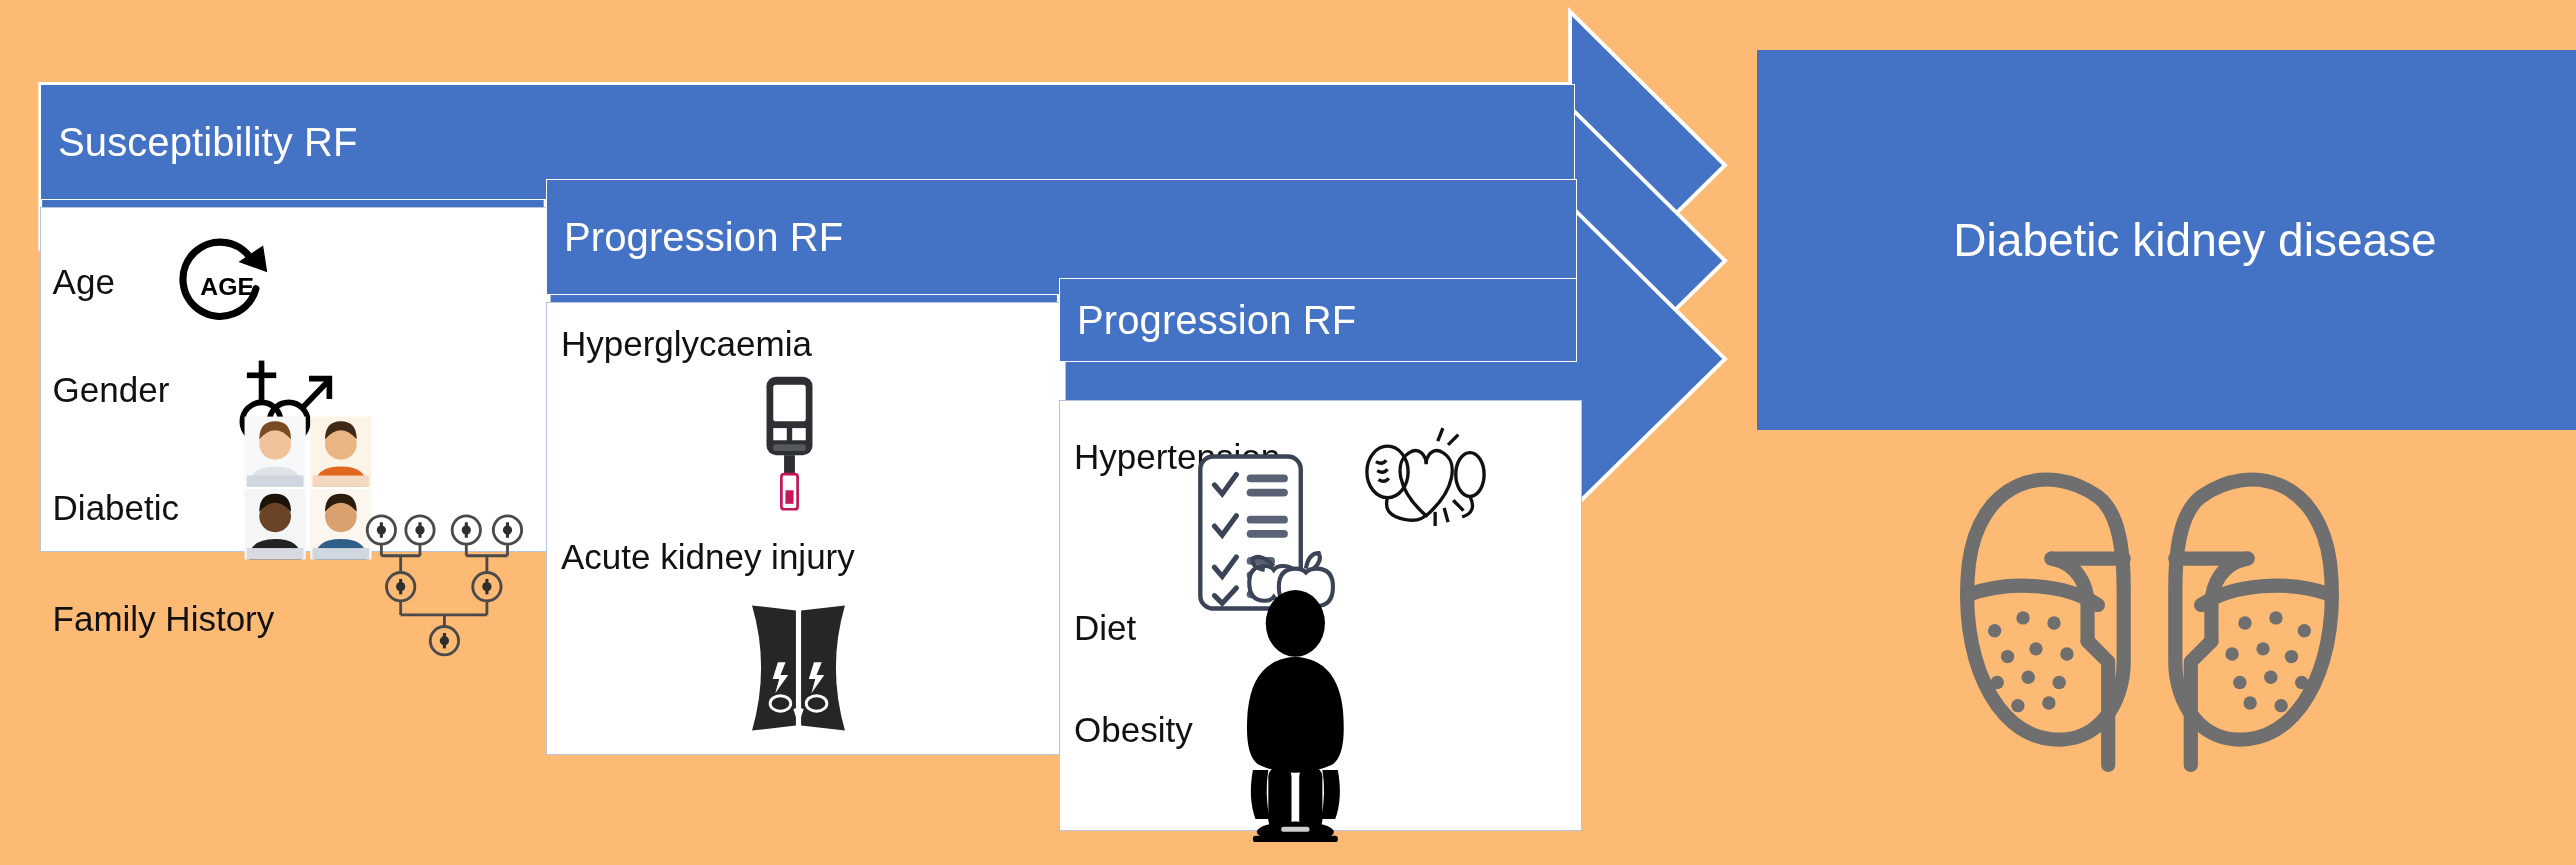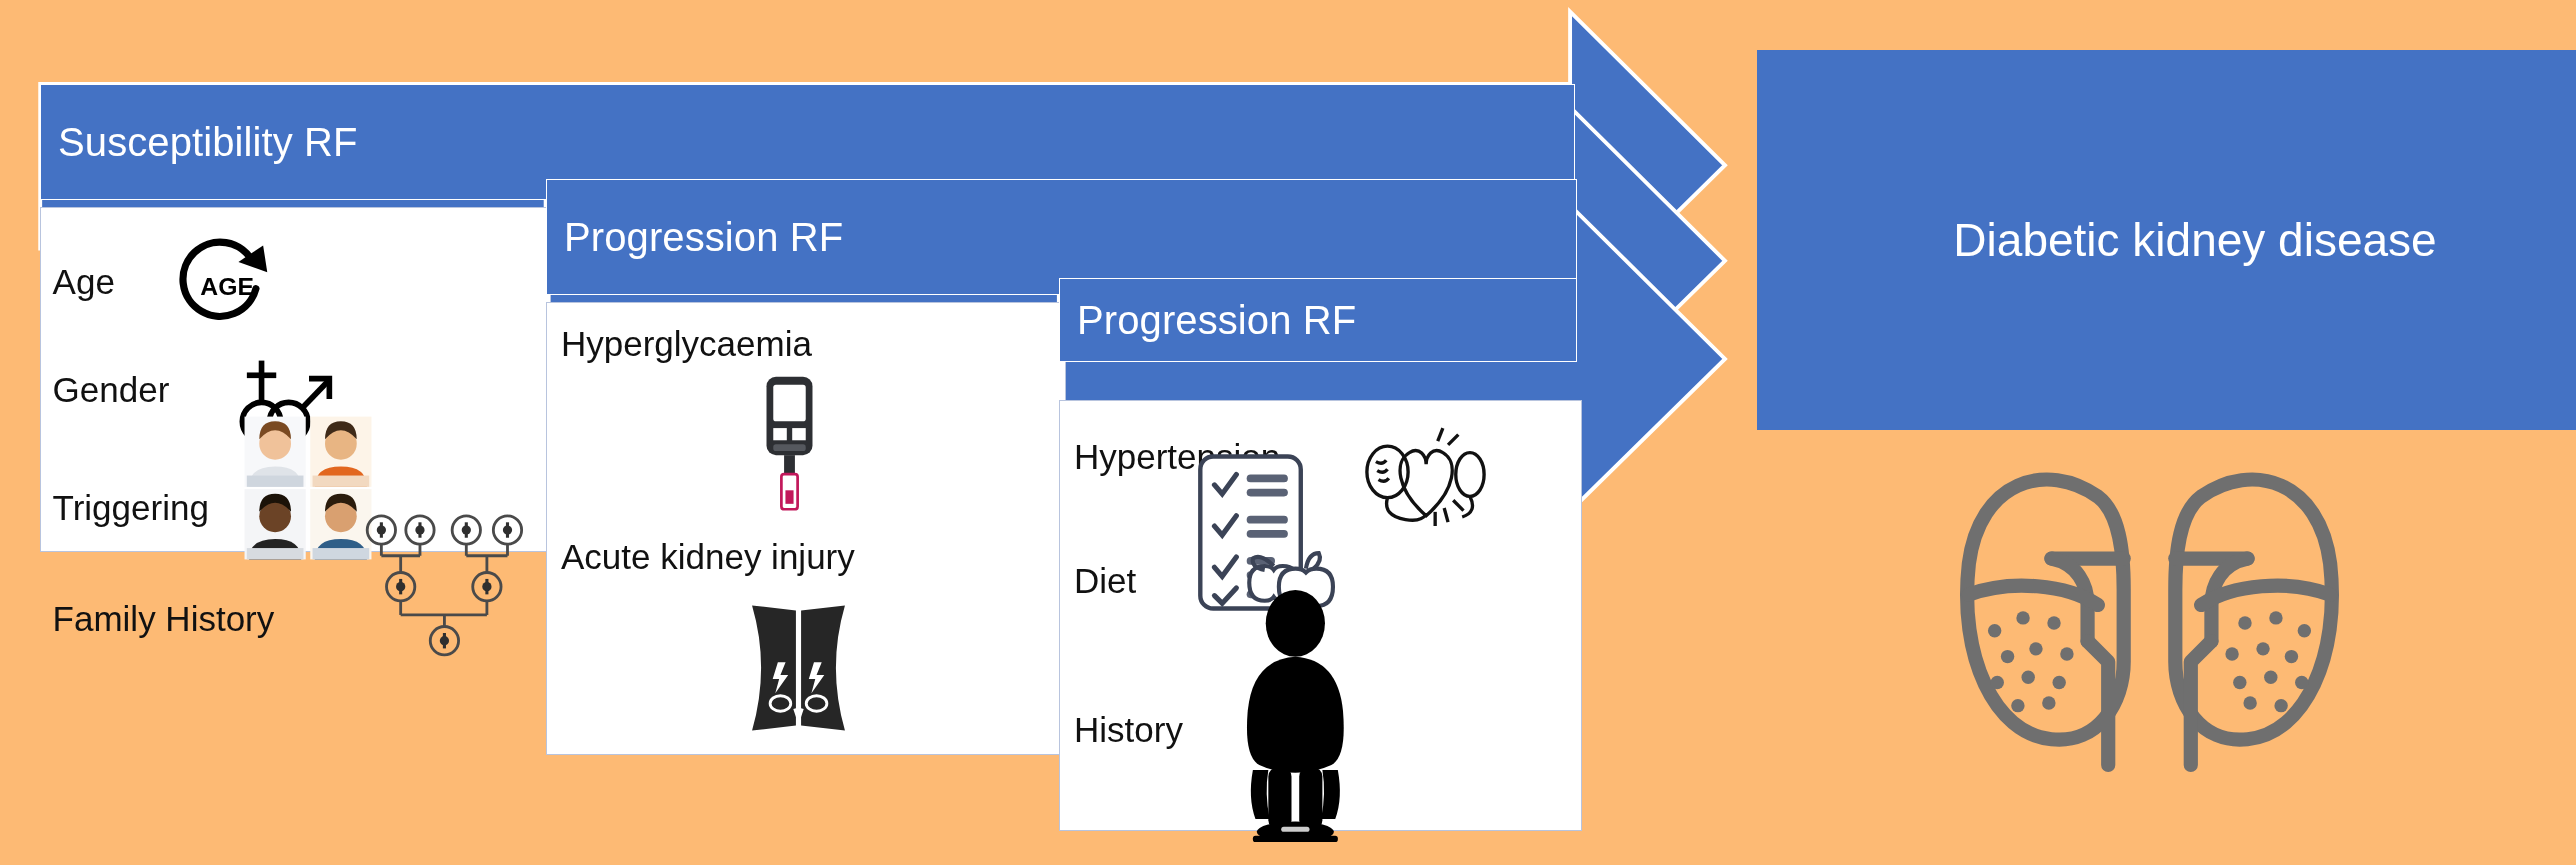--- a/index.html
+++ b/index.html
@@ -82,21 +82,21 @@
               <line x1="27" y1="33" x2="53" y2="33"></line>
               <circle cx="64" cy="74" r="17"></circle>
               <line x1="76" y1="62" x2="99" y2="38"></line>
               <polyline points="82,36 100,36 100,54"></polyline>
             </g>
           </svg>
         </span>
       </div>
 
       <div class="row" style="left:11.6px;top:238px;width:491px;height:123px;">
-        <span class="row-label">Triggering</span>
+        <span class="row-label">Diabetic</span>
         <span class="icon-holder" style="left:187px;top:-32px;width:136px;height:148px;">
           <svg width="136" height="148" viewBox="0 0 120 130">
             <g>
 
               <rect x="4" y="2" width="54" height="62" fill="#f7f8fa"></rect>
               <circle cx="31" cy="26" r="14" fill="#f0c29a"></circle>
               <path d="M17 22 q14 -16 28 0 q0 -16 -14 -16 q-14 0 -14 16z" fill="#7a4a22"></path>
               <path d="M8 64 q0 -18 23 -18 q23 0 23 18z" fill="#dfe3e8"></path>
               <rect x="6" y="54" width="50" height="10" fill="#cfd6de"></rect>
 
@@ -237,21 +237,21 @@
               <line x1="72" y1="24" x2="76" y2="14"></line>
               <line x1="80" y1="27" x2="88" y2="19"></line>
               <line x1="84" y1="70" x2="92" y2="78"></line>
               <line x1="77" y1="76" x2="80" y2="87"></line>
               <line x1="70" y1="79" x2="70" y2="90"></line>
             </g>
           </svg>
         </span>
       </div>
 
-      <div class="row" style="left:14px;top:115px;width:504px;height:129px;">
+      <div class="row" style="left:14px;top:115px;width:504px;height:129px;align-items:flex-end;">
         <span class="row-label">Diet</span>
         <span class="icon-holder" style="left:116px;top:-65px;width:161px;height:194px;">
           <svg width="161" height="194" viewBox="0 0 125 150">
             <rect x="8" y="4" width="78" height="118" rx="10" fill="#ffffff" stroke="#3b4356" stroke-width="3.4"></rect>
             <g stroke="#3b4356" stroke-width="4" fill="none" stroke-linecap="round">
               <polyline points="19,26 25,33 36,18"></polyline>
               <polyline points="19,58 25,65 36,50"></polyline>
               <polyline points="19,90 25,97 36,82"></polyline>
               <polyline points="19,112 25,118 36,106"></polyline>
             </g>
@@ -272,21 +272,21 @@
             </g>
             <g fill="none" stroke="#3b4356" stroke-width="3.2">
               <path d="M65 89 q-10 -10 -16 -6 q-2 7 9 9"></path>
               <path d="M90 91 q2 -12 10 -12 q3 6 -4 12"></path>
             </g>
           </svg>
         </span>
       </div>
 
       <div class="row" style="left:14px;top:296px;width:504px;height:65px;">
-        <span class="row-label">History</span>
+        <span class="row-label">Obesity</span>
         <span class="icon-holder" style="left:148px;top:-110px;width:148px;height:258px;">
           <svg width="148" height="258" viewBox="0 0 115 200">
             <ellipse cx="57" cy="28" rx="23" ry="26" fill="#000000"></ellipse>
             <path d="M57 54 q-33 2 -37 42 q-3 36 9 42 q13 6 28 6 q15 0 28 -6
                      q12 -6 9 -42 q-4 -40 -37 -42 Z" fill="#000000"></path>
             <path d="M24 142 q-4 22 2 38 l11 0 q-4 -20 -1 -38 Z" fill="#000000"></path>
             <path d="M90 142 q4 22 -2 38 l-11 0 q4 -20 1 -38 Z" fill="#000000"></path>
             <rect x="36" y="140" width="18" height="48" rx="7" fill="#000000"></rect>
             <rect x="60" y="140" width="18" height="48" rx="7" fill="#000000"></rect>
             <ellipse cx="57" cy="190" rx="30" ry="8" fill="#000000"></ellipse>

